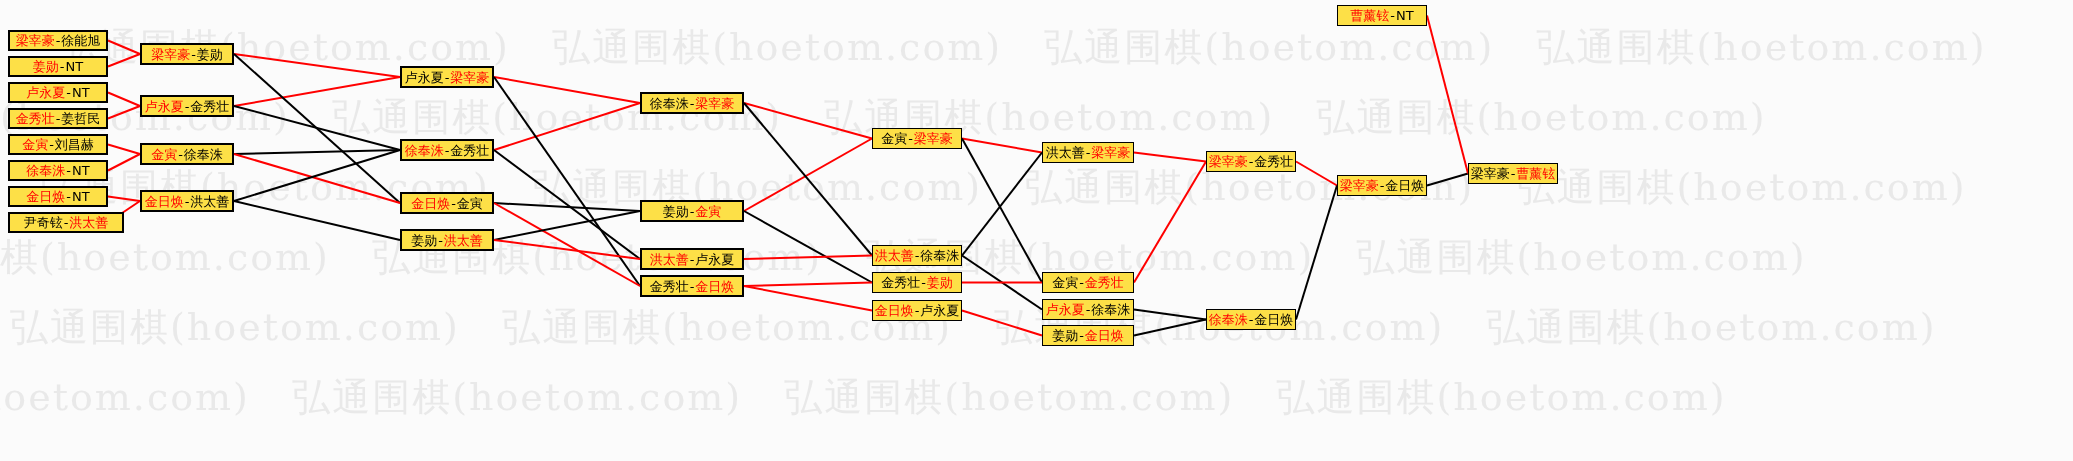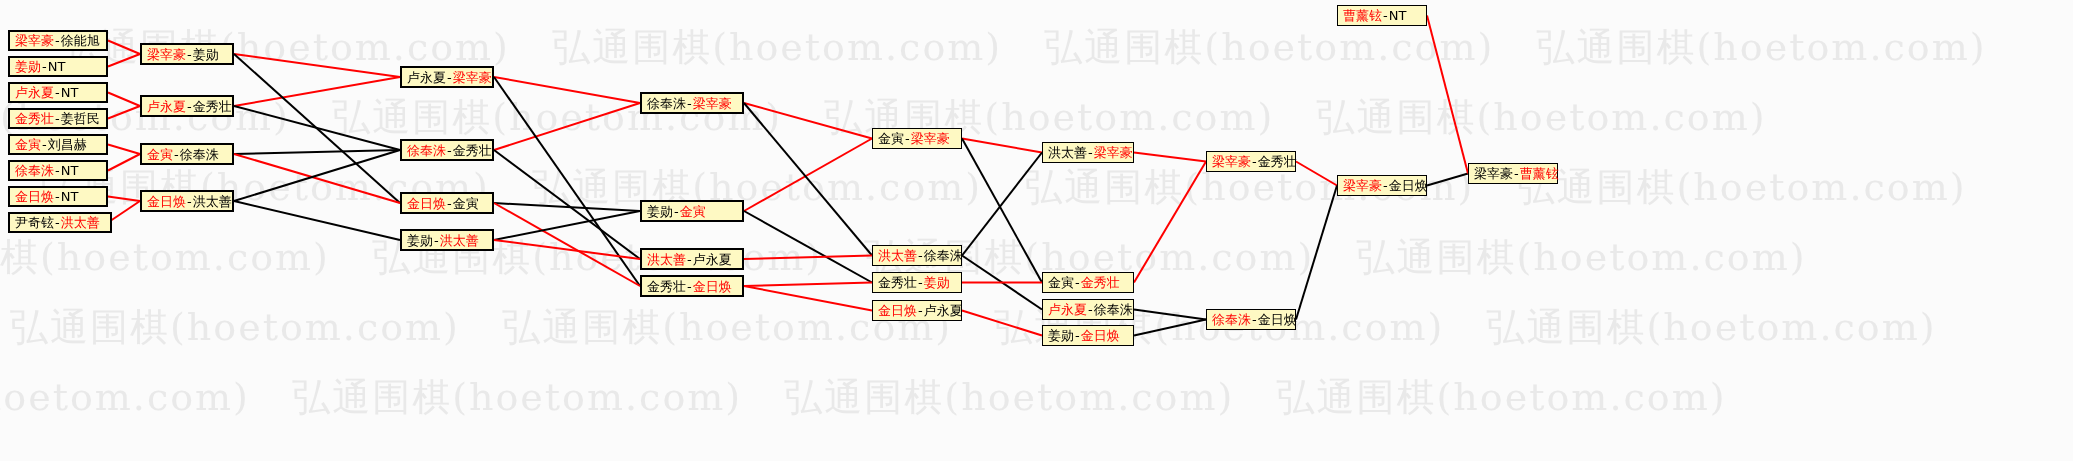--- a/index.html
+++ b/index.html
@@ -25,24 +25,25 @@
     font-size:38px;
     letter-spacing:2px;
   }
   
   #edges{position:absolute;left:0;top:0;z-index:1;pointer-events:none;}
   
   .node{
     position:absolute;
     z-index:2;
     box-sizing:border-box;
-    background:#fef9c3;
+    background:#fde047;
     border:2px solid #000000;
     display:flex;
     align-items:center;
+    justify-content:center;
     white-space:nowrap;
     font-family:"DejaVu Sans","Liberation Sans",sans-serif;
     font-size:13px;
     line-height:1;
     padding:0 5px;
     letter-spacing:0px;
   }
   .node.thin{border-width:1px;}
   .nm{color:#000000;}
   .nm.w{color:#ff0000;}
@@ -139,21 +140,21 @@
       <div class="node" style="left: 8px; top: 160px; width: 100px; height: 21px;">
         <span class="nm w">徐奉洙</span>
         <span class="dash">-</span>
         <span class="nm">NT</span>
       </div>
       <div class="node" style="left: 8px; top: 186px; width: 100px; height: 21px;">
         <span class="nm w">金日焕</span>
         <span class="dash">-</span>
         <span class="nm">NT</span>
       </div>
-      <div class="node" style="left: 8px; top: 212px; width: 104px; height: 21px;">
+      <div class="node" style="left: 8px; top: 212px; width: 116px; height: 21px;">
         <span class="nm">尹奇铉</span>
         <span class="dash">-</span>
         <span class="nm w">洪太善</span>
       </div>
       <div class="node" style="left: 140px; top: 43px; width: 94px; height: 22px;">
         <span class="nm w">梁宰豪</span>
         <span class="dash">-</span>
         <span class="nm">姜勋</span>
       </div>
       <div class="node" style="left: 140px; top: 95px; width: 94px; height: 22px;">

